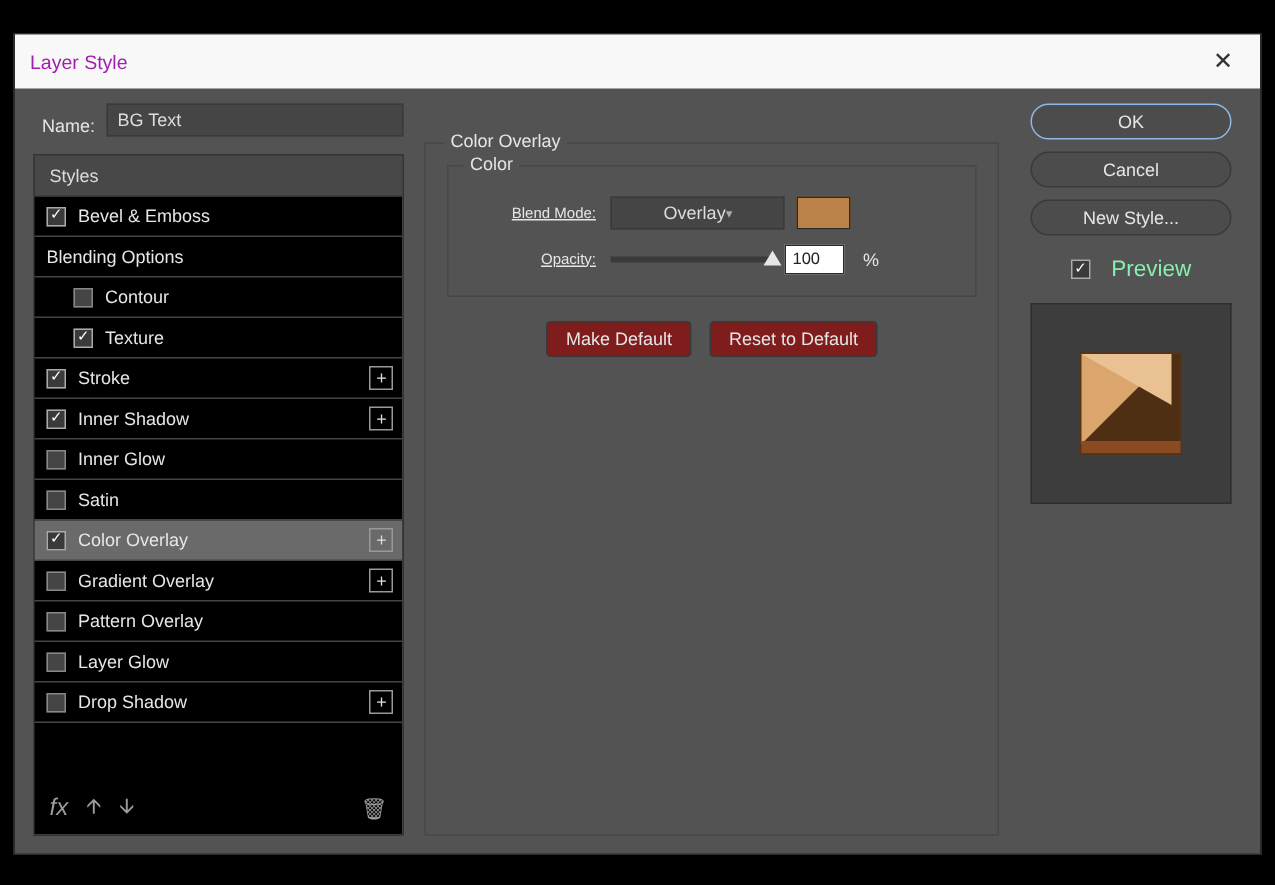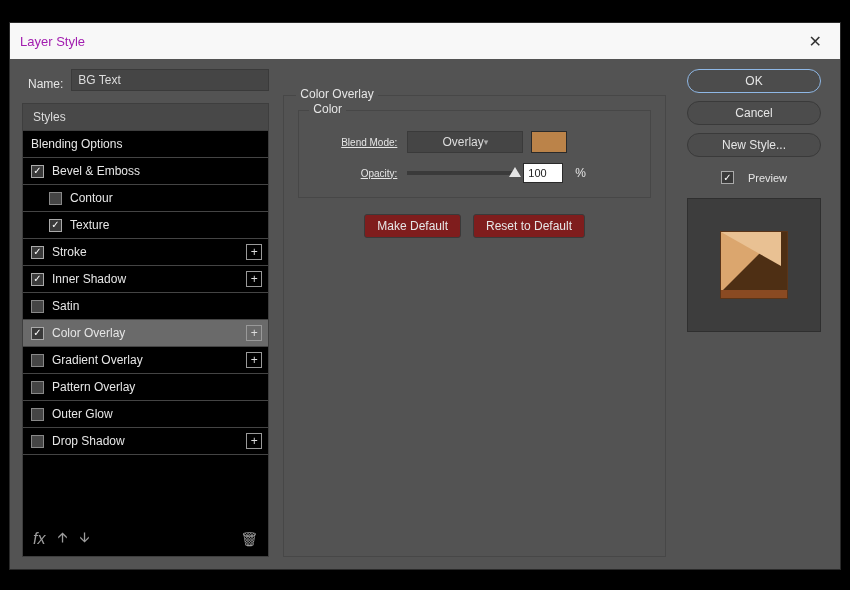--- a/index.html
+++ b/index.html
@@ -38,21 +38,21 @@
 .slider-wrap { display: flex; align-items: center; gap: 8px; }
 .slider-track { width: 108px; height: 4px; background: #3a3a3a; position: relative; }
 .slider-thumb { position: absolute; right: -6px; top: -4px; width: 0; height: 0; border-left: 6px solid transparent; border-right: 6px solid transparent; border-bottom: 10px solid #e6e6e6; }
 .num-input { background: #fff; border: 1px solid #2a2a2a; width: 40px; height: 20px; font-size: 11px; padding: 2px 4px; text-align: left; color:#222; }
 .pct { color: #e6e6e6; font-size: 12px; margin-left: 4px; }
 .btn-row { display: flex; gap: 12px; justify-content: center; margin-top: 16px; }
 .btn { background: #7f1d1d; border: 1px solid #3a3a3a; border-radius: 3px; color: #e6e6e6; font-size: 12px; padding: 4px 12px; cursor: pointer; min-width: 90px; text-align: center; }
 .right-col { width: 148px; display: flex; flex-direction: column; gap: 8px; align-items: center; }
 .big-btn { width: 134px; height: 24px; border: 1px solid #3a3a3a; border-radius: 12px; background: #4c4c4c; color: #e6e6e6; font-size: 12px; display: flex; align-items: center; justify-content: center; cursor: pointer; }
 .big-btn.primary { border: 1px solid #8fb8e6; background: #4c4c4c; }
-.preview-row { display: flex; align-items: center; gap: 6px; margin-top: 6px; color: #e5e5e5; font-size: 11px; }
+.preview-row { display: flex; align-items: center; gap: 6px; margin-top: 6px; color: #86efac; font-size: 15px; }
 .preview-box { width: 134px; height: 134px; background: #3d3d3d; border: 1px solid #2f2f2f; margin-top: 6px; display:flex; align-items:center; justify-content:center;}
 .preview-inner { width: 68px; height: 68px; position: relative; border:1px solid #5a3418; background:#4e2f14;}
 .tri1 { position:absolute; top:0; left:0; width:0; height:0; border-bottom:60px solid transparent; border-left:60px solid #dba66e;}
 .tri2 { position:absolute; top:0; left:0; width:0; height:0; border-left:60px solid transparent; border-top:34px solid #e9c193;}
 .stripe { position:absolute; bottom:0; left:0; right:0; height:8px; background:#8a4a22;}
 </style>
 </head>
 <body>
 
 <div class="dialog">
@@ -65,25 +65,25 @@
     <div style="display:flex; flex-direction:column;">
       <div class="name-row">
         <span class="label">Name:</span>
         <input class="name-input" value="BG Text" style="">
       </div>
 
       <div class="styles-list">
         <div class="styles-header">Styles</div>
 
         <div class="style-item">
-          <span>Blending Options</span>
+          <span class="chk on"></span>
+          <span>Bevel &amp; Emboss</span>
         </div>
         <div class="style-item">
-          <span class="chk on"></span>
-          <span>Bevel &amp; Emboss</span>
+          <span>Blending Options</span>
         </div>
         <div class="style-item indent">
           <span class="chk"></span>
           <span>Contour</span>
         </div>
         <div class="style-item indent">
           <span class="chk on"></span>
           <span>Texture</span>
         </div>
         <div class="style-item">
@@ -91,39 +91,43 @@
           <span>Stroke</span>
           <span class="plus-badge">+</span>
         </div>
         <div class="style-item">
           <span class="chk on"></span>
           <span>Inner Shadow</span>
           <span class="plus-badge">+</span>
         </div>
         <div class="style-item">
           <span class="chk"></span>
+          <span>Inner Glow</span>
+        </div>
+        <div class="style-item">
+          <span class="chk"></span>
           <span>Satin</span>
         </div>
         <div class="style-item selected">
           <span class="chk on"></span>
           <span>Color Overlay</span>
           <span class="plus-badge">+</span>
         </div>
         <div class="style-item">
           <span class="chk"></span>
           <span>Gradient Overlay</span>
           <span class="plus-badge">+</span>
         </div>
         <div class="style-item">
           <span class="chk"></span>
           <span>Pattern Overlay</span>
         </div>
         <div class="style-item">
           <span class="chk"></span>
-          <span>Outer Glow</span>
+          <span>Layer Glow</span>
         </div>
         <div class="style-item">
           <span class="chk"></span>
           <span>Drop Shadow</span>
           <span class="plus-badge">+</span>
         </div>
 
         <div class="bottom-tools">
           <span class="fx-label">fx</span>
           <span class="arrow">🡩</span>

